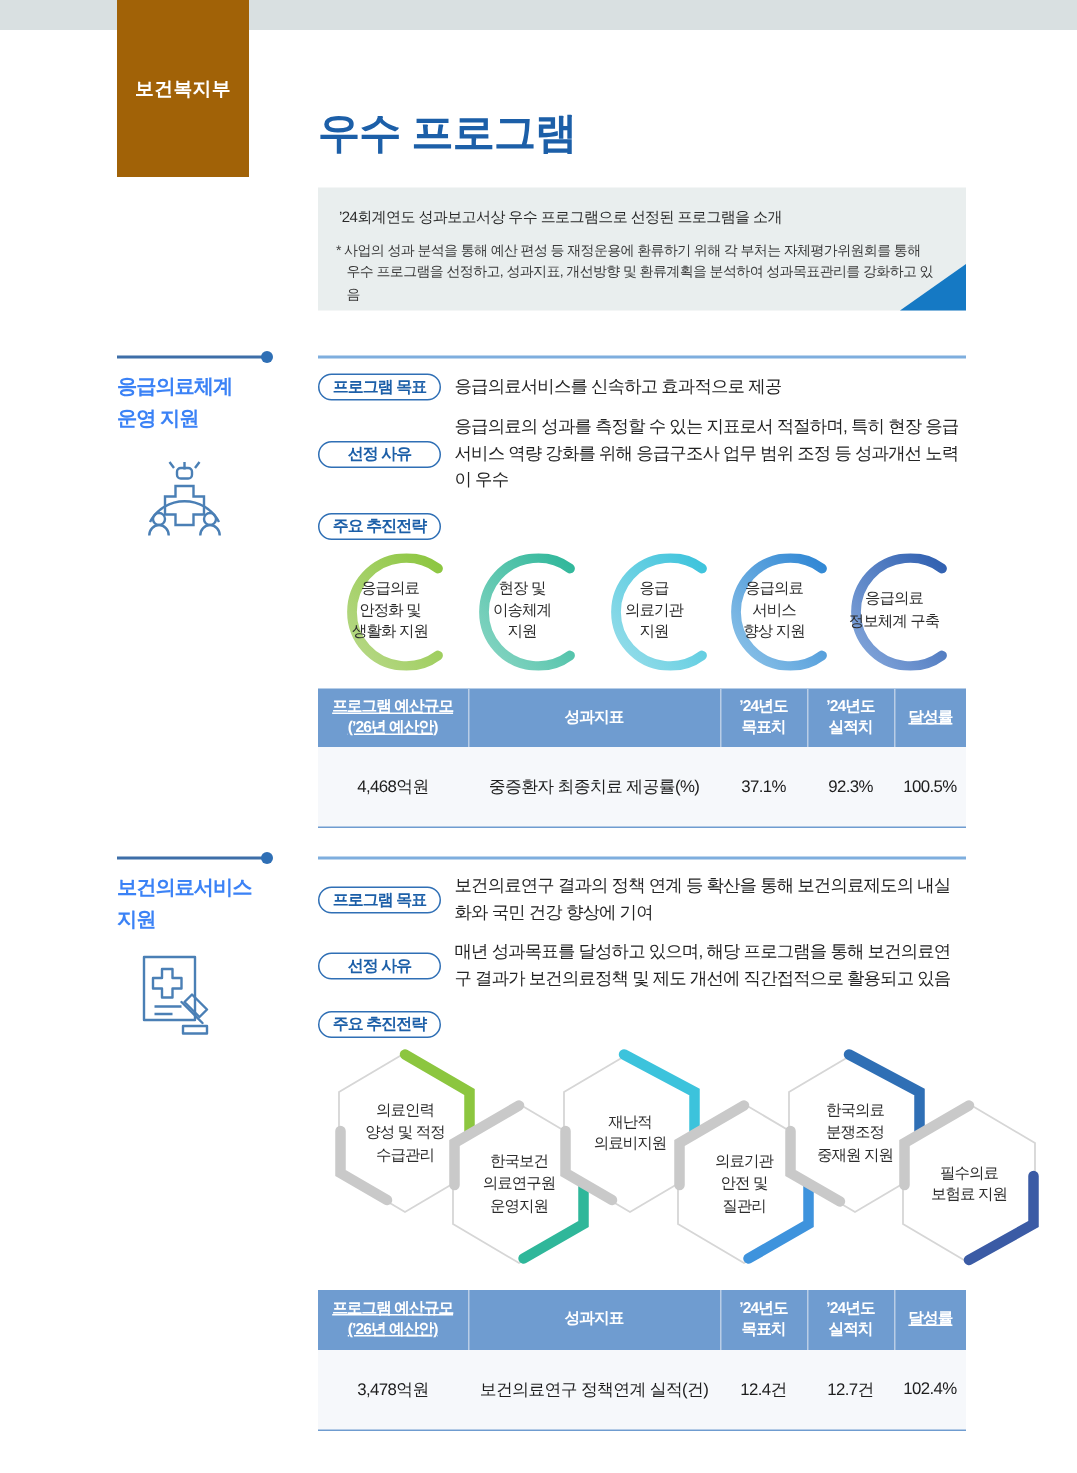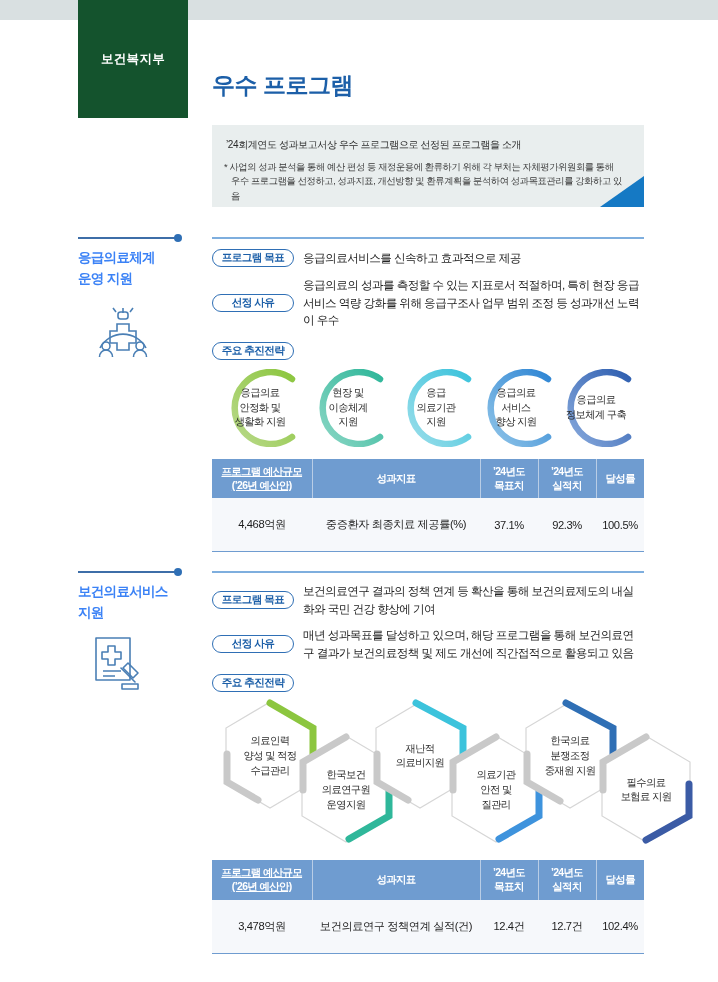--- a/index.html
+++ b/index.html
@@ -10,30 +10,30 @@
     overflow: hidden;
   }
   .page { position: relative; width: 718px; height: 982px; background: #fff; }
 
   
   .topbar {
     position: absolute; left: 0; top: 0; width: 718px; height: 20px;
     background: #d9e0e1;
   }
   .dept-badge {
-    position: absolute; left: 78px; top: 0; width: 110px; height: 118px;
-    background: #14532d;
+    position: absolute; left: 78px; top: 0; width: 88px; height: 118px;
+    background: #a16207;
     display: flex; align-items: center; justify-content: center;
   }
   .dept-badge span {
     color: #ffffff; font-size: 12.5px; font-weight: 700; letter-spacing: .3px;
   }
   .page-title {
     position: absolute; left: 212px; top: 70px;
-    font-size: 23px; font-weight: 700; color: #1c5fa8; letter-spacing: -0.5px;
+    font-size: 28px; font-weight: 700; color: #1c5fa8; letter-spacing: -0.5px;
   }
 
   
   .callout {
     position: absolute; left: 212px; top: 125px;
     width: 432px; height: 82px;
     background: #e9eeee;
     overflow: hidden;
   }
   .callout-corner {
@@ -125,21 +125,21 @@
   .tbl td {
     background: #f6f8fb; color: #1d1d1d;
     font-size: 11.2px; text-align: center;
     padding: 19px 2px; letter-spacing: -0.4px;
     border-bottom: 1.5px solid #6f9cd0;
   }
   .c-budget { width: 100px; text-decoration: underline; }
   .c-kpi    { width: 168px; }
   .c-target { width: 58px; }
   .c-actual { width: 58px; }
-  .c-rate   { width: 48px; }
+  .c-rate   { width: 48px; text-decoration: underline; }
 </style>
 </head>
 <body>
 
 <div class="page">
 
   <div class="topbar"></div>
 
   <div class="dept-badge">
     <span>보건복지부</span>

